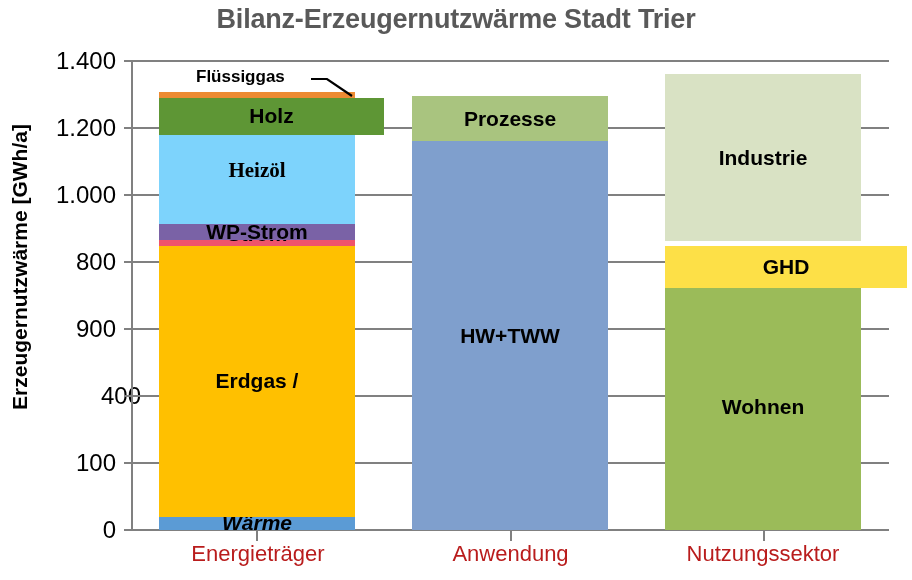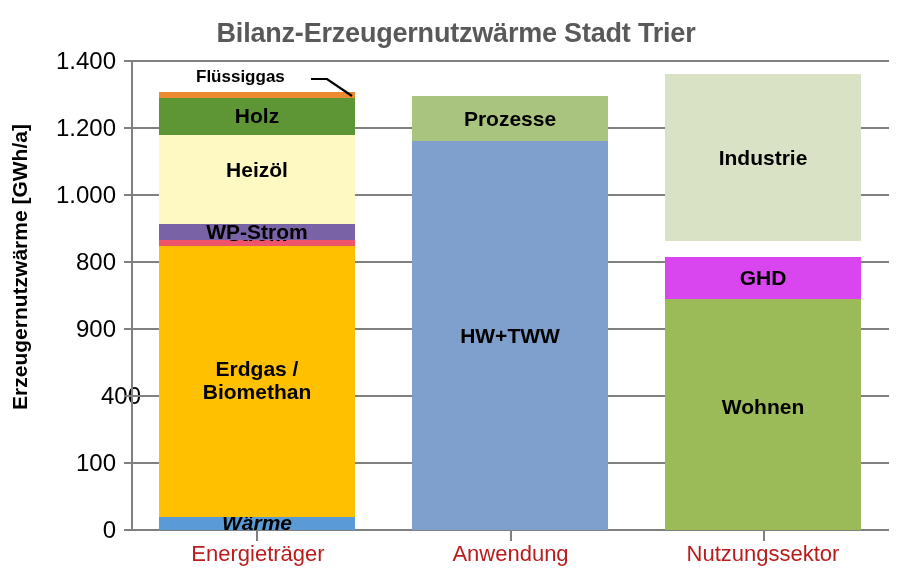--- a/index.html
+++ b/index.html
@@ -6,21 +6,21 @@
   body{
     width:912px;height:580px;background:#ffffff;
     font-family:"Liberation Sans", sans-serif;
     -webkit-font-smoothing:antialiased;
     overflow:hidden;position:relative;
   }
   #chart-root{position:absolute;inset:0;}
 
   
   .chart-title{
-    position:absolute;left:0;top:18px;width:912px;
+    position:absolute;left:0;top:4px;width:912px;
     text-align:center;
     font-size:27px;font-weight:bold;color:#595959;
     letter-spacing:-0.2px;
   }
 
   
   
   .plot{
     position:absolute;left:132px;top:61px;width:757px;height:469px;
   }
@@ -130,50 +130,49 @@
       <div class="tick-mark" style="top: 401px;"></div>
       <div class="gridline" style="top: 468px;"></div>
       <div class="tick-mark" style="top: 468px;"></div>
       <div class="bar" style="left: 27px; width: 196px; height: 438.18px;">
         <div class="seg" style="background: rgb(91, 155, 213); height: 13.065px; bottom: 0px; font-style: italic;">
           <div class="seg-label">Wärme</div>
         </div>
         <div class="seg" style="background: rgb(255, 192, 0); height: 271.015px; bottom: 13.065px;">
           <div class="seg-label two-line">
             <div>Erdgas /</div>
-            <div>Biomethan</div>
           </div>
         </div>
         <div class="seg" style="background: rgb(239, 84, 107); height: 23px; bottom: 284.08px;">
           <div class="seg-label">Strom</div>
         </div>
         <div class="seg" style="background: rgb(122, 98, 166); height: 16.08px; bottom: 290.11px;">
           <div class="seg-label">WP-Strom</div>
         </div>
-        <div class="seg" style="background: #fef9c3; height: 108px; bottom: 306.19px;">
+        <div class="seg" style="background: #7dd3fc; height: 108px; bottom: 306.19px; font-family: Liberation Serif, serif;">
           <div class="seg-label">Heizöl</div>
         </div>
-        <div class="seg" style="background: rgb(94, 150, 53); height: 36.85px; bottom: 395.3px;">
+        <div class="seg" style="background: rgb(94, 150, 53); height: 36.85px; bottom: 395.3px; padding-left: 29px;">
           <div class="seg-label">Holz</div>
         </div>
         <div class="seg" style="background: rgb(237, 139, 51); height: 6.03px; bottom: 432.15px;"></div>
       </div>
       <div class="bar" style="left: 280px; width: 196px; height: 433.825px;">
         <div class="seg" style="background: rgb(127, 159, 205); height: 388.6px; bottom: 0px;">
           <div class="seg-label">HW+TWW</div>
         </div>
         <div class="seg" style="background: rgb(169, 196, 127); height: 45.225px; bottom: 388.6px;">
           <div class="seg-label">Prozesse</div>
         </div>
       </div>
       <div class="bar" style="left: 533px; width: 196px; height: 433.825px;">
         <div class="seg" style="background: rgb(155, 187, 89); height: 246.895px; bottom: 0px;">
           <div class="seg-label">Wohnen</div>
         </div>
-        <div class="seg" style="background: #d946ef; height: 41.875px; bottom: 231px;">
+        <div class="seg" style="background: #fde047; height: 41.875px; bottom: 242px; padding-left: 46px;">
           <div class="seg-label">GHD</div>
         </div>
         <div class="seg" style="background: rgb(217, 226, 196); height: 167px; bottom: 288.77px;">
           <div class="seg-label">Industrie</div>
         </div>
       </div>
     </div>
 
   <svg class="callout-svg" viewBox="0 0 912 580" xmlns="http://www.w3.org/2000/svg">
     <polyline points="311,79 327,79 352,96" fill="none" stroke="#000000" stroke-width="2.2"></polyline>

